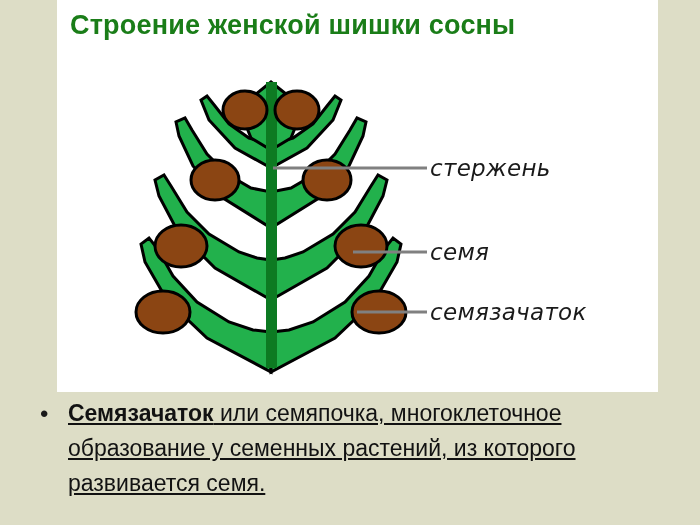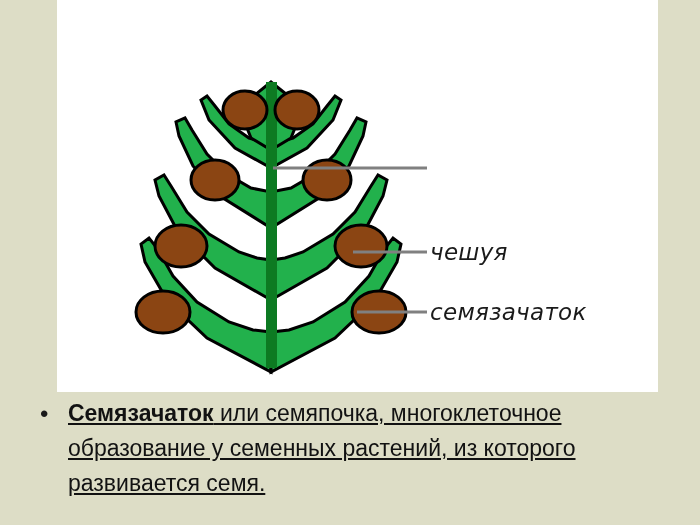--- a/index.html
+++ b/index.html
@@ -96,20 +96,21 @@
     font-weight: bold;
   }
 </style>
 </head>
 <body>
 
 <div id="slide">
 
   <div id="white-panel"></div>
 
+  <div id="slide-title">Строение женской шишки сосны</div>
 
   <svg id="cone-diagram" viewBox="0 0 601 392">
 
     <g>
       <rect x="209" y="82" width="11" height="286" fill="#0d7a22"></rect>
     </g>
 
     <g>
 
       <path d="M 214 290 L 214 372 L 150 338 L 110 300 L 88 262
@@ -166,22 +167,23 @@
       <ellipse cx="322" cy="312" rx="27" ry="21" fill="#8b4513" stroke="#000" stroke-width="3"></ellipse>
     </g>
 
     <g>
       <line x1="216" y1="168" x2="370" y2="168" stroke="#808080" stroke-width="3"></line>
       <line x1="296" y1="252" x2="370" y2="252" stroke="#808080" stroke-width="3"></line>
       <line x1="300" y1="312" x2="370" y2="312" stroke="#808080" stroke-width="3"></line>
     </g>
   </svg>
 
+  <div id="label-rod" class="callout-label">стержень</div>
 
-  <div id="label-scale" class="callout-label">чешуя</div>
+  <div id="label-scale" class="callout-label">семя</div>
 
   <div id="label-ovule" class="callout-label">семязачаток</div>
 
   <div id="bullet-block">
     <div id="bullet-row">
       <div id="bullet-dot">•</div>
       <div id="bullet-text"><b>Семязачаток</b><span> или семяпочка, многоклеточное образование у семенных растений, из которого развивается семя.</span></div>
     </div>
   </div>
 

